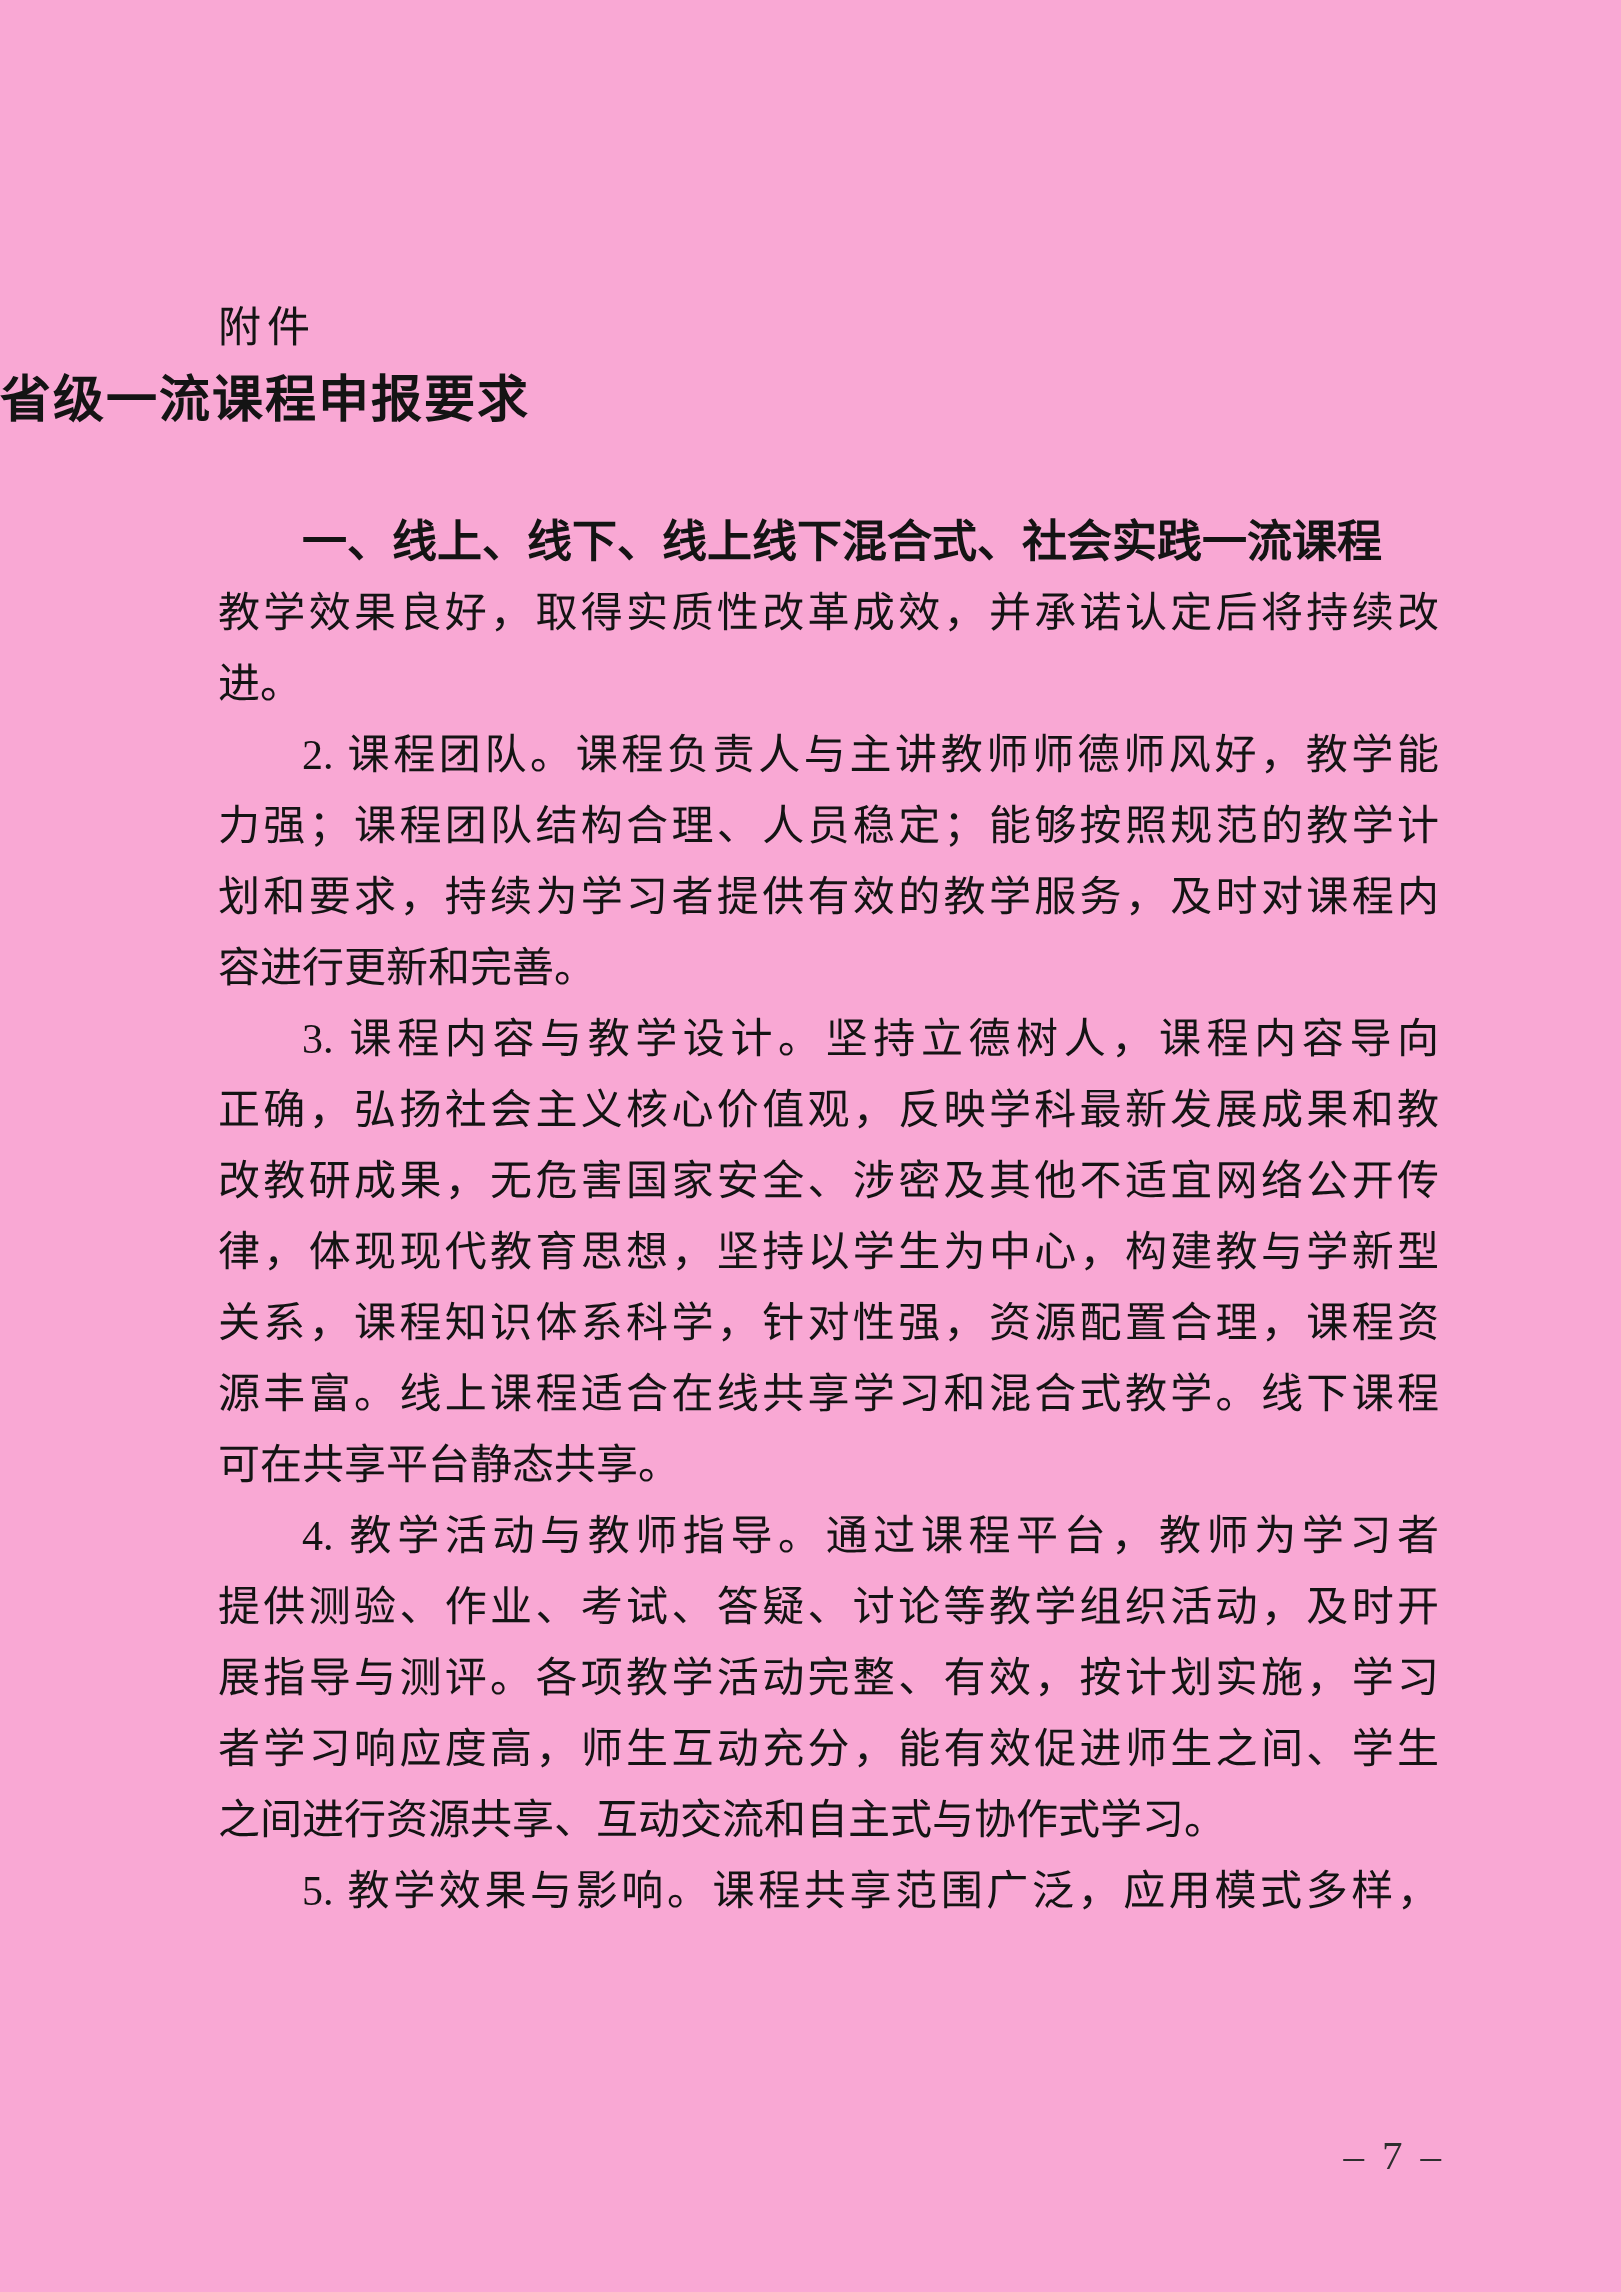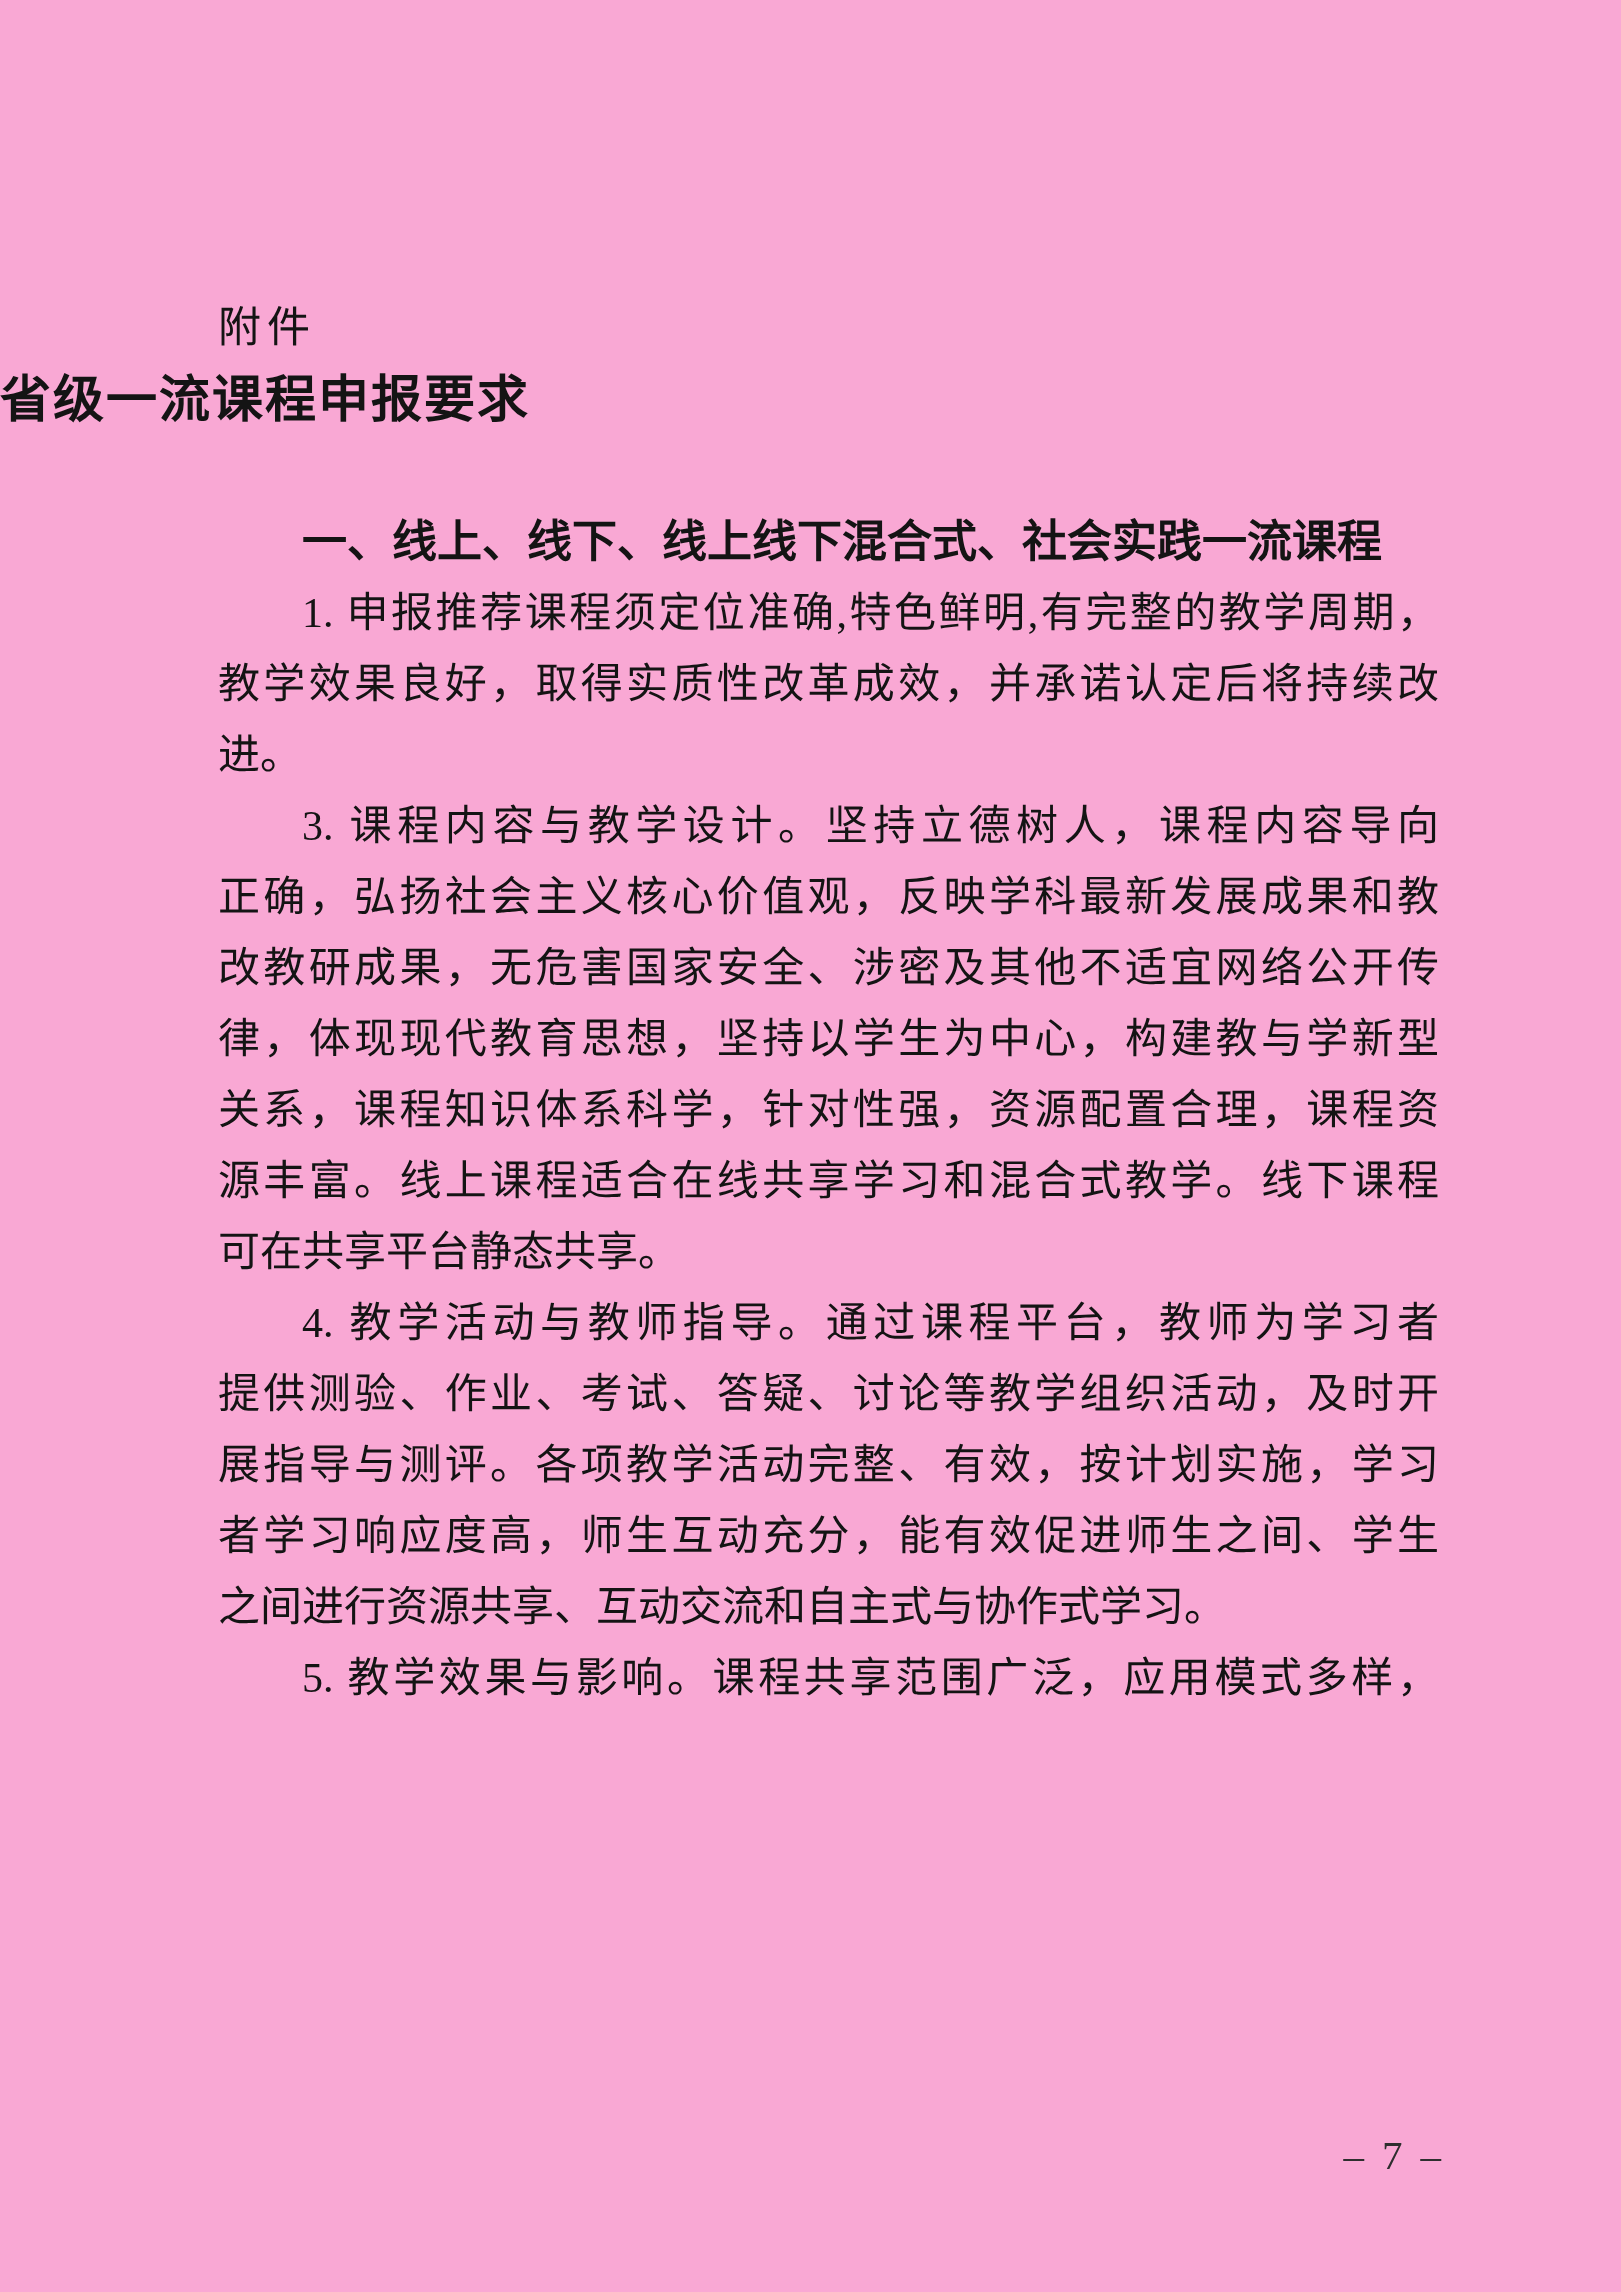--- a/index.html
+++ b/index.html
@@ -75,25 +75,30 @@
 
   <div class="attachment">附件</div>
 
   <div class="doc-title">省级一流课程申报要求</div>
 
   <div class="section-heading">一、线上、线下、线上线下混合式、社会实践一流课程</div>
 
   <div class="body-text">
 
     <div class="para">
-      <div class="line first">1. 申报推荐课程须定位准确,特色鲜明,有完整的教学周期，</div>
       <div class="line">教学效果良好，取得实质性改革成效，并承诺认定后将持续改</div>
       <div class="line last">进。</div>
     </div>
 
+    <div class="para">
+      <div class="line first">2. 课程团队。课程负责人与主讲教师师德师风好，教学能</div>
+      <div class="line">力强；课程团队结构合理、人员稳定；能够按照规范的教学计</div>
+      <div class="line">划和要求，持续为学习者提供有效的教学服务，及时对课程内</div>
+      <div class="line last">容进行更新和完善。</div>
+    </div>
 
     <div class="para">
       <div class="line first">3. 课程内容与教学设计。坚持立德树人，课程内容导向</div>
       <div class="line">正确，弘扬社会主义核心价值观，反映学科最新发展成果和教</div>
       <div class="line">改教研成果，无危害国家安全、涉密及其他不适宜网络公开传</div>
       <div class="line">律，体现现代教育思想，坚持以学生为中心，构建教与学新型</div>
       <div class="line">关系，课程知识体系科学，针对性强，资源配置合理，课程资</div>
       <div class="line">源丰富。线上课程适合在线共享学习和混合式教学。线下课程</div>
       <div class="line last">可在共享平台静态共享。</div>
     </div>

